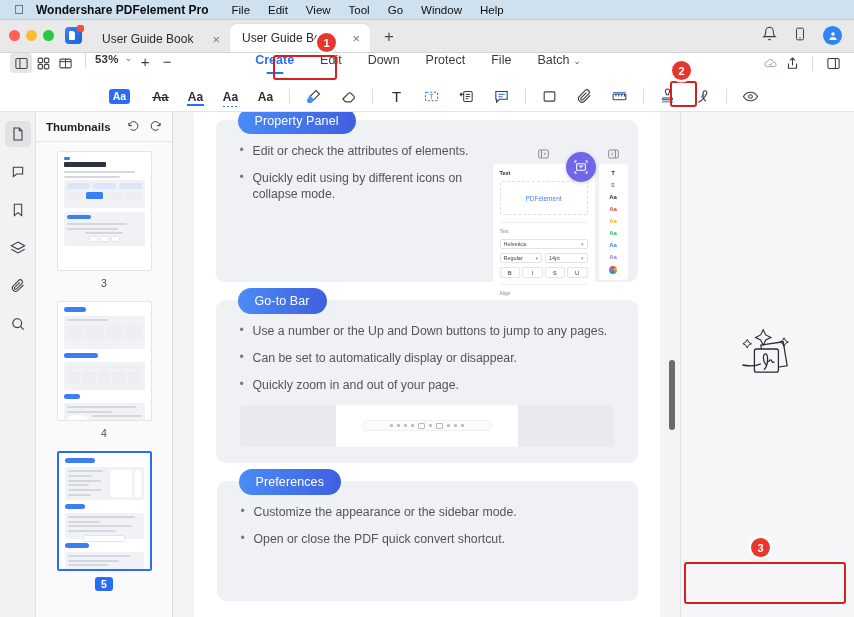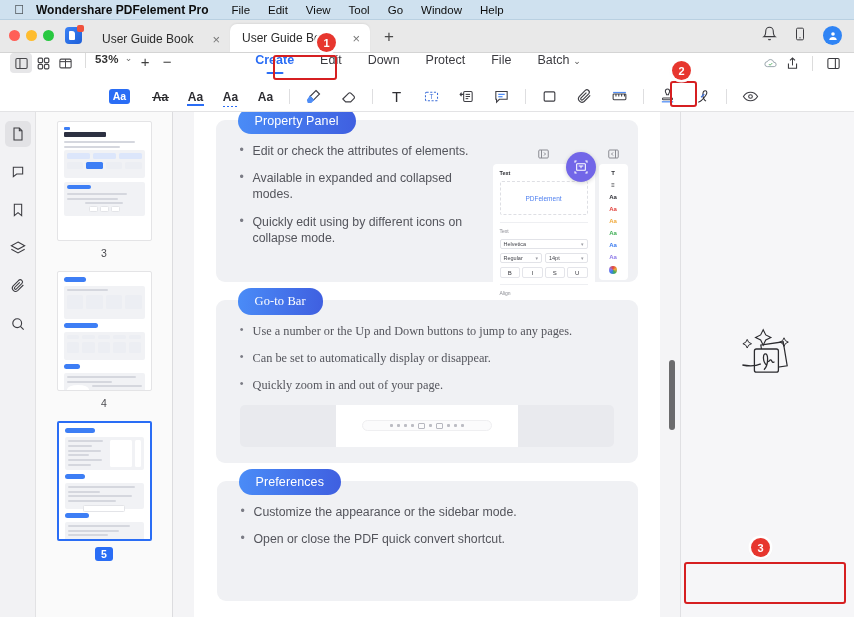--- a/index.html
+++ b/index.html
@@ -494,20 +494,31 @@
       </div>
       <div class="rail-ico">
         <svg viewBox="0 0 24 24" fill="none" stroke="currentColor" stroke-width="1.7">
             <circle cx="10.8" cy="10.8" r="6.6"></circle>
             <line x1="15.6" y1="15.6" x2="20.5" y2="20.5"></line>
           </svg>
       </div>
     </div>
 
     <div class="thumbpanel">
+      <div class="thumbhead">
+        <span class="ttl">Thumbnails</span>
+        <svg viewBox="0 0 24 24" fill="none" stroke="#3c3c41" stroke-width="1.8">
+            <path d="M4 11a8 8 0 1 1 2.4 5.7"></path>
+            <polyline points="3.2,5.5 4,11 9.4,10.2"></polyline>
+          </svg>
+        <svg class="second" viewBox="0 0 24 24" fill="none" stroke="#3c3c41" stroke-width="1.8">
+            <path d="M20 11a8 8 0 1 0-2.4 5.7"></path>
+            <polyline points="20.8,5.5 20,11 14.6,10.2"></polyline>
+          </svg>
+      </div>
 
       <div class="thumbs">
 
         <div class="thumb">
           <div class="mini">
             <div style="width:6px;height:3px;background:#3d7ef5;border-radius:1px;margin-bottom:2px;"></div>
             <div class="mtitle"></div>
             <div class="mline" style="width:88%"></div>
               <div class="mline" style="width:70%"></div>
             <div class="mblock" style="height:28px;padding:3px;">
@@ -626,21 +637,20 @@
       </div>
     </div>
 
     <div class="viewer">
       <div class="page">
 
         <div class="card" style="min-height:162px;">
           <div class="chip">Property Panel</div>
           <ul class="bullets">
             <li>Edit or check the attributes of elements.</li>
-            <li>Available in expanded and collapsed modes.</li>
             <li>Quickly edit using by different icons on collapse mode.</li>
           </ul>
 
           <div class="pp-wrap">
             <div>
               <div class="pp-hdr">
                 <svg viewBox="0 0 24 24" fill="none" stroke="currentColor" stroke-width="2">
                     <rect x="2.5" y="4" width="19" height="16" rx="2"></rect>
                     <line x1="8" y1="4" x2="8" y2="20"></line>
                     <polyline points="13,9 16,12 13,15"></polyline>
@@ -694,21 +704,21 @@
                 <span class="mi" style="color:#f0a93c">Aa</span>
                 <span class="mi" style="color:#3fae55">Aa</span>
                 <span class="mi" style="color:#3b7cf0">Aa</span>
                 <span class="mi" style="color:#8e7ae8">Aa</span>
                 <span class="sw" style="background:conic-gradient(#e2413c,#f0a93c,#3fae55,#3b7cf0,#8e7ae8,#e2413c)"></span>
               </div>
             </div>
           </div>
         </div>
 
-        <div class="card" style="min-height:150px;font-family:Liberation Serif, serif;">
+        <div class="card" style="min-height:150px;">
           <div class="chip">Go-to Bar</div>
           <ul class="bullets wide">
             <li>Use a number or the Up and Down buttons to jump to any pages.</li>
             <li>Can be set to automatically display or disappear.</li>
             <li>Quickly zoom in and out of your page.</li>
           </ul>
           <div class="goto-mock">
             <div class="goto-inner">
               <div class="goto-pill">
                 <span class="gd"></span>

